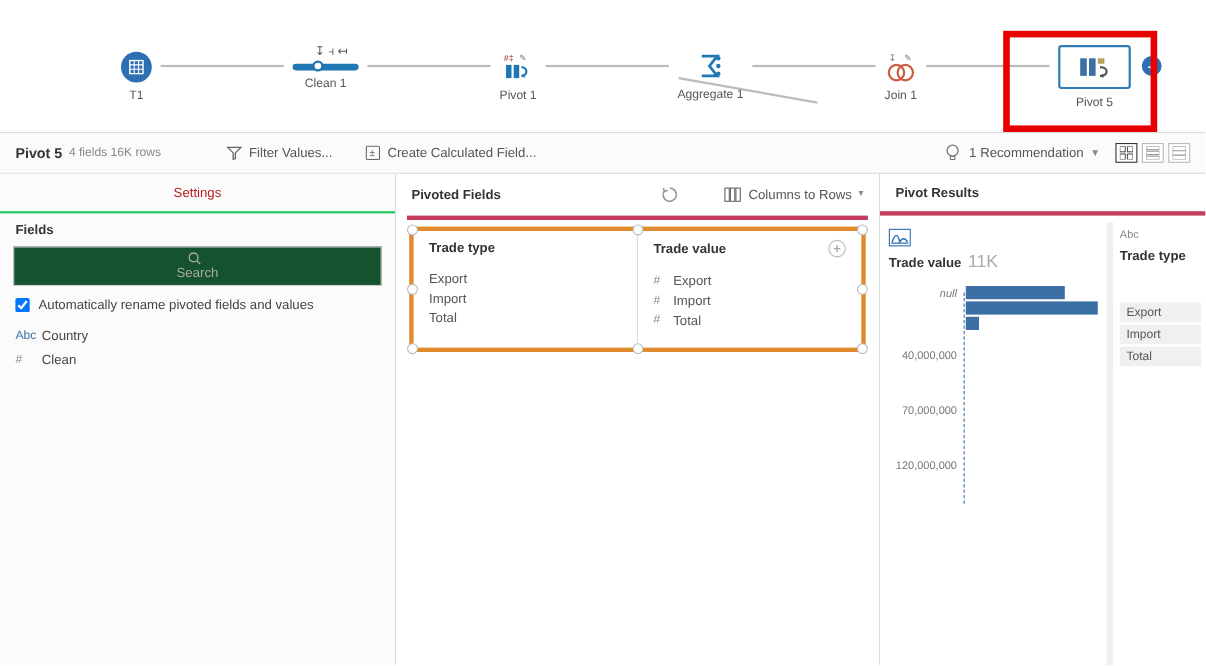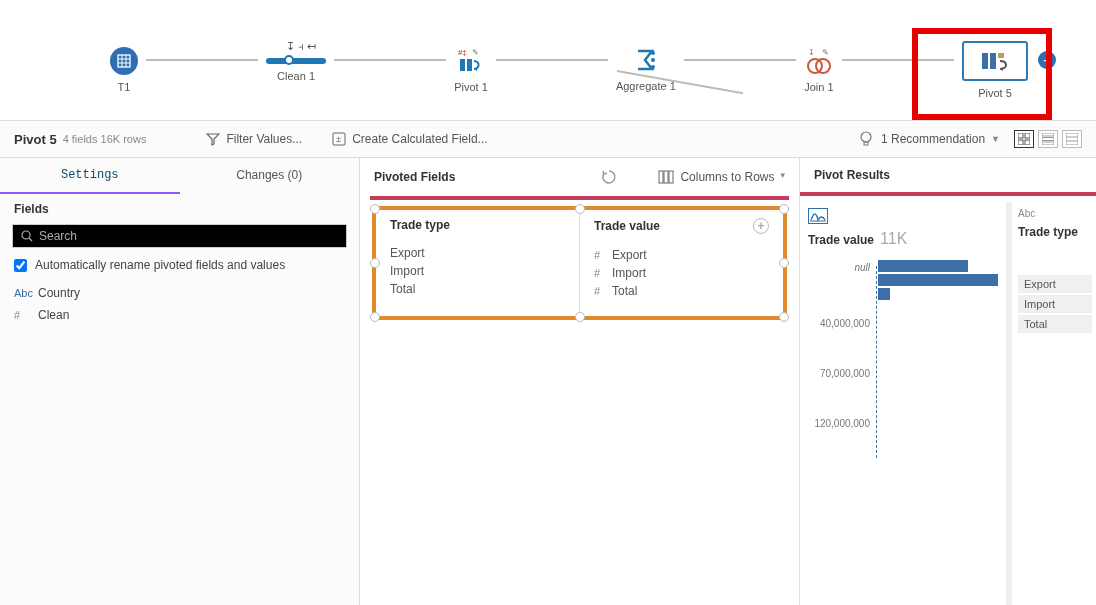--- a/index.html
+++ b/index.html
@@ -27,23 +27,23 @@
   .rec { color:#555; display:flex; align-items:center; margin-right:14px;}
   .rec .bulb { margin-right:8px;}
   .view-toggles { display:flex; gap:4px;}
   .view-toggles .vt { width:20px; height:18px; border:1px solid #bbb; display:flex; align-items:center; justify-content:center; cursor:pointer; background:#fff;}
   .view-toggles .vt.active { border:1px solid #333;}
   
   .main { display:flex; height:447px;}
   .left-panel { width:360px; border-right:1px solid #ddd; background:#fbfbfb; display:flex; flex-direction:column;}
   .tabs { display:flex; }
   .tab { flex:1; text-align:center; padding:10px 0; color:#555; cursor:pointer;}
-  .tab.active { border-bottom:2px solid #8b5cf6; color:#0c4a6e;font-family:Liberation Mono, monospace;}
+  .tab.active { border-bottom:2px solid #22c55e; color:#b91c1c;}
   .fields-hdr { font-weight:600; padding:8px 14px 4px; font-size:12px;}
-  .search-box { margin:4px 12px 10px; border:1px solid #ccc; background:#000000; display:flex; align-items:center; padding:4px 8px; color:#aaa;}
+  .search-box { margin:4px 12px 10px; border:1px solid #ccc; background:#14532d; display:flex; align-items:center; padding:4px 8px; color:#aaa;flex-direction:column;}
   .search-box svg { margin-right:6px;}
   .chk-row { display:flex; align-items:center; padding:0 14px 10px; color:#444;}
   .chk-row input { margin-right:8px;}
   .field-row { display:flex; align-items:center; padding:4px 14px; color:#444;}
   .field-row .type { width:24px; color:#888; font-size:11px;}
   
   .center-panel { flex:1; border-right:1px solid #ddd; display:flex; flex-direction:column; position:relative;}
   .center-hdr { display:flex; align-items:center; padding:10px 14px; }
   .center-hdr .title { font-weight:600; font-size:12px;}
   .center-hdr .sp { flex:1;}
@@ -211,21 +211,20 @@
         </svg>
       </div>
   </div>
 </div>
 
 <div class="main">
 
   <div class="left-panel">
     <div class="tabs">
       <div class="tab active">Settings</div>
-      <div class="tab">Changes (0)</div>
     </div>
     <div class="fields-hdr">Fields</div>
     <div class="search-box">
       <svg width="12" height="12" viewBox="0 0 12 12">
           <circle cx="5" cy="5" r="4" fill="none" stroke="#aaa" stroke-width="1.2"></circle>
           <line x1="8" y1="8" x2="11" y2="11" stroke="#aaa" stroke-width="1.2"></line>
         </svg>
       <span>Search</span>
     </div>
     <label class="chk-row">

